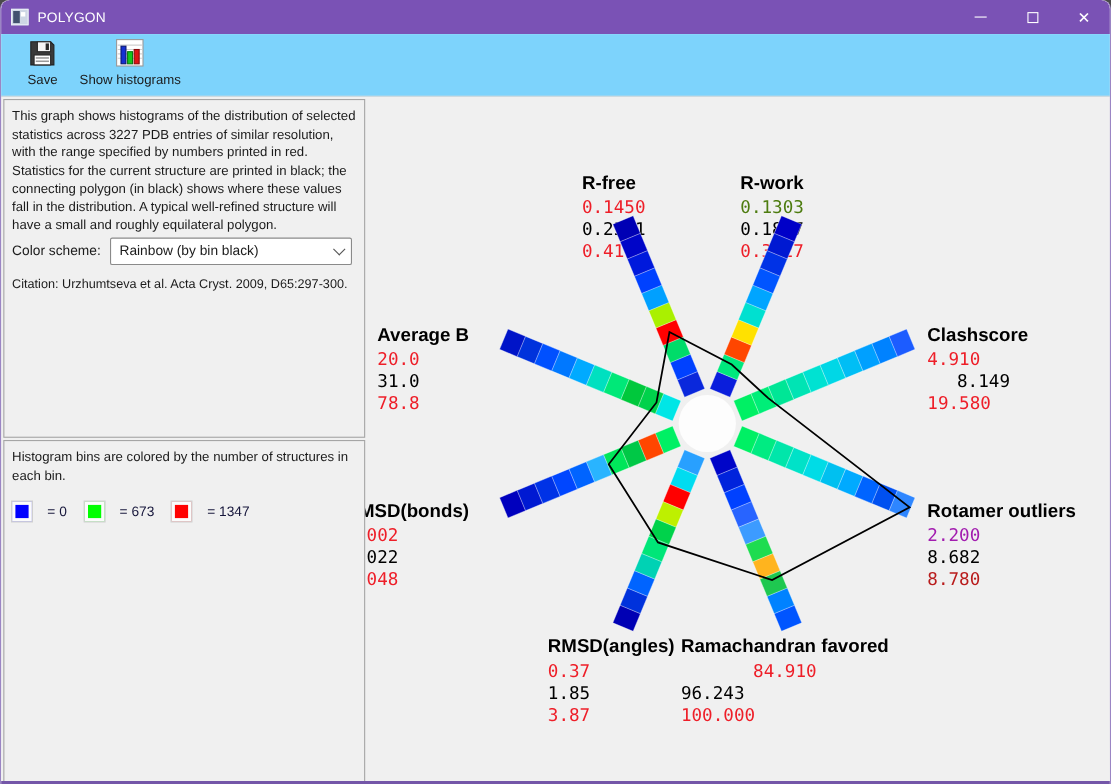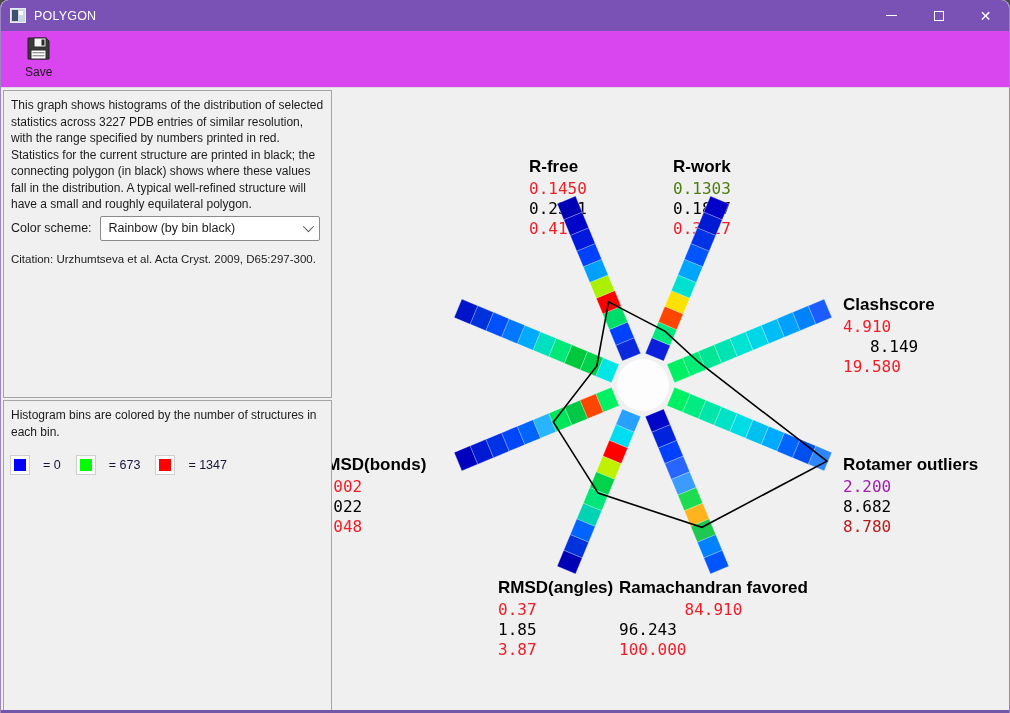--- a/index.html
+++ b/index.html
@@ -27,21 +27,21 @@
   .title-text { color:#ffffff; font-size:12.5px; margin-left:8px; letter-spacing:.2px; }
   .tb-controls { margin-left:auto; display:flex; height:100%; }
   .tb-btn { width:47px; height:100%; display:flex; align-items:center; justify-content:center; color:#fff; cursor:default; }
   .glyph-min { width:11px; height:1px; background:#fff; display:block; }
   .glyph-max { width:10px; height:10px; border:1px solid #fff; display:block; }
   .glyph-close { font-size:14px; line-height:14px; font-weight:400; }
 
   
   .toolbar {
     position:absolute; top:31px; left:0; right:0; height:57px;
-    background:#d946ef; border-bottom:1px solid #dadada; z-index:30;
+    background:#7dd3fc; border-bottom:1px solid #dadada; z-index:30;
     display:flex; align-items:flex-start;
   }
   .tool-btn { height:55px; padding:2px 10px 0 10px; display:flex; flex-direction:column; align-items:center; justify-content:flex-start; }
   .tool-btn .ticon { height:30px; display:flex; align-items:center; }
   .tool-btn .tlabel { font-size:12px; color:#1b1b1b; margin-top:2px; white-space:nowrap; }
   .tool-btn:first-child { margin-left:14px; }
 
   
   .axis-layer { position:absolute; inset:0; z-index:1; }
   .radar-svg  { position:absolute; left:0; top:0; z-index:2; pointer-events:none; }
@@ -101,34 +101,55 @@
           <path d="M3 3 h18 l3 3 v18 h-21 z" fill="#3a3a3a" stroke="#222" stroke-width="1"></path>
           <rect x="9" y="3" width="12" height="9" fill="#f5f5f5" stroke="#2a2a2a"></rect>
           <rect x="16.5" y="4.5" width="3" height="6" fill="#2a2a2a"></rect>
           <rect x="6" y="15" width="15" height="9" fill="#ffffff" stroke="#2a2a2a"></rect>
           <rect x="7.5" y="17" width="12" height="1.4" fill="#9a9a9a"></rect>
           <rect x="7.5" y="20" width="12" height="1.4" fill="#9a9a9a"></rect>
         </svg>
       </span>
       <span class="tlabel">Save</span>
     </div>
+    <div class="tool-btn">
+      <span class="ticon">
+        <svg width="26" height="26" viewBox="0 0 26 26">
+          <rect x="1" y="1" width="24" height="24" fill="#ffffff" stroke="#999"></rect>
+          <line x1="2" y1="6" x2="24" y2="6" stroke="#cfcfcf"></line>
+          <line x1="2" y1="10" x2="24" y2="10" stroke="#cfcfcf"></line>
+          <line x1="2" y1="14" x2="24" y2="14" stroke="#cfcfcf"></line>
+          <line x1="2" y1="18" x2="24" y2="18" stroke="#cfcfcf"></line>
+          <rect x="5" y="7" width="4.5" height="16" fill="#1430d2" stroke="#0a1870"></rect>
+          <rect x="11" y="12" width="4.5" height="11" fill="#14c81e" stroke="#0a7810"></rect>
+          <rect x="17" y="10" width="4.5" height="13" fill="#e01414" stroke="#8c0a0a"></rect>
+        </svg>
+      </span>
+      <span class="tlabel">Show histograms</span>
+    </div>
   </div>
 
   <div class="axis-layer" id="axis-layer">
       <div class="axis-block" style="left: 672px; top: 157px;">
         <div class="axis-name">R-work</div>
         <div class="axis-val" style="color: #4d7c0f;">0.1303</div>
         <div class="axis-val" style="color: rgb(0, 0, 0);">0.1867</div>
         <div class="axis-val" style="color: rgb(238, 30, 40);">0.3727</div>
       </div>
       <div class="axis-block" style="left: 528px; top: 157px;">
         <div class="axis-name">R-free</div>
         <div class="axis-val" style="color: rgb(238, 30, 40);">0.1450</div>
         <div class="axis-val" style="color: rgb(0, 0, 0);">0.2521</div>
         <div class="axis-val" style="color: rgb(238, 30, 40);">0.4191</div>
+      </div>
+      <div class="axis-block" style="left: 342px; top: 295px;">
+        <div class="axis-name">Average B</div>
+        <div class="axis-val" style="color: rgb(238, 30, 40);">20.0</div>
+        <div class="axis-val" style="color: rgb(0, 0, 0);">31.0</div>
+        <div class="axis-val" style="color: rgb(238, 30, 40);">78.8</div>
       </div>
       <div class="axis-block" style="left: 313px; top: 455px;">
         <div class="axis-name">RMSD(bonds)</div>
         <div class="axis-val" style="color: rgb(238, 30, 40);">0.002</div>
         <div class="axis-val" style="color: rgb(0, 0, 0);">0.022</div>
         <div class="axis-val" style="color: rgb(238, 30, 40);">0.048</div>
       </div>
       <div class="axis-block" style="left: 497px; top: 578px;">
         <div class="axis-name">RMSD(angles)</div>
         <div class="axis-val" style="color: rgb(238, 30, 40);">0.37</div>

